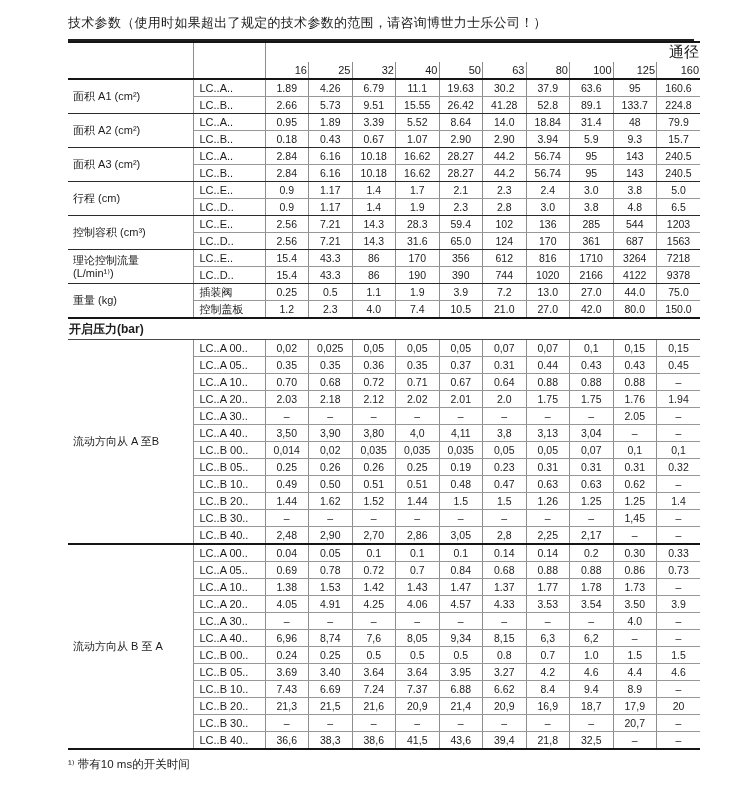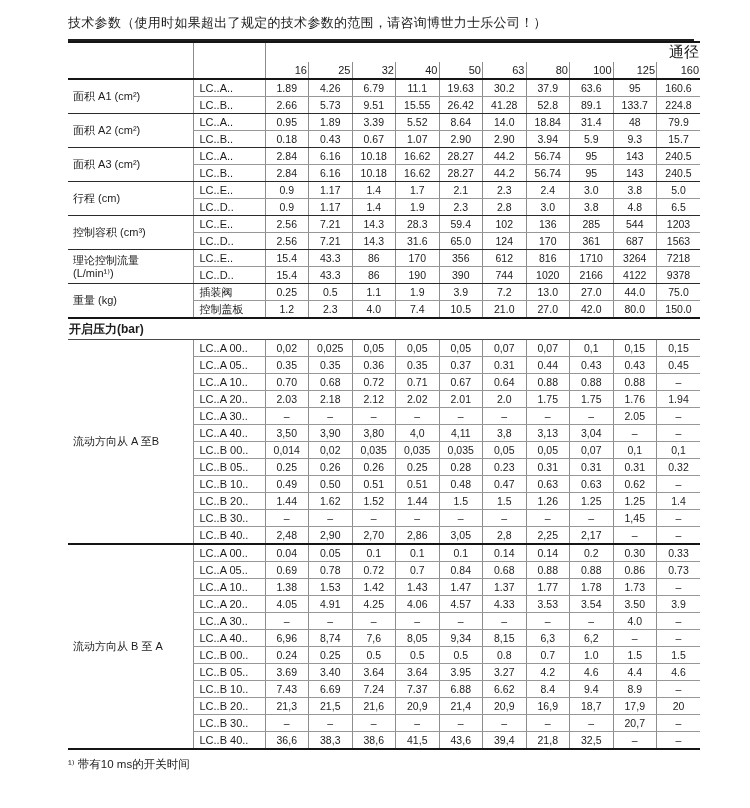--- a/index.html
+++ b/index.html
@@ -367,21 +367,21 @@
           <td class="num">0,07</td>
           <td class="num">0,1</td>
           <td class="num">0,1</td>
         </tr>
         <tr class="thin">
           <td class="variant">LC..B 05..</td>
           <td class="num">0.25</td>
           <td class="num">0.26</td>
           <td class="num">0.26</td>
           <td class="num">0.25</td>
-          <td class="num">0.28</td>
+          <td class="num">0.19</td>
           <td class="num">0.23</td>
           <td class="num">0.31</td>
           <td class="num">0.31</td>
           <td class="num">0.31</td>
           <td class="num">0.32</td>
         </tr>
         <tr class="thin">
           <td class="variant">LC..B 10..</td>
           <td class="num">0.49</td>
           <td class="num">0.50</td>

